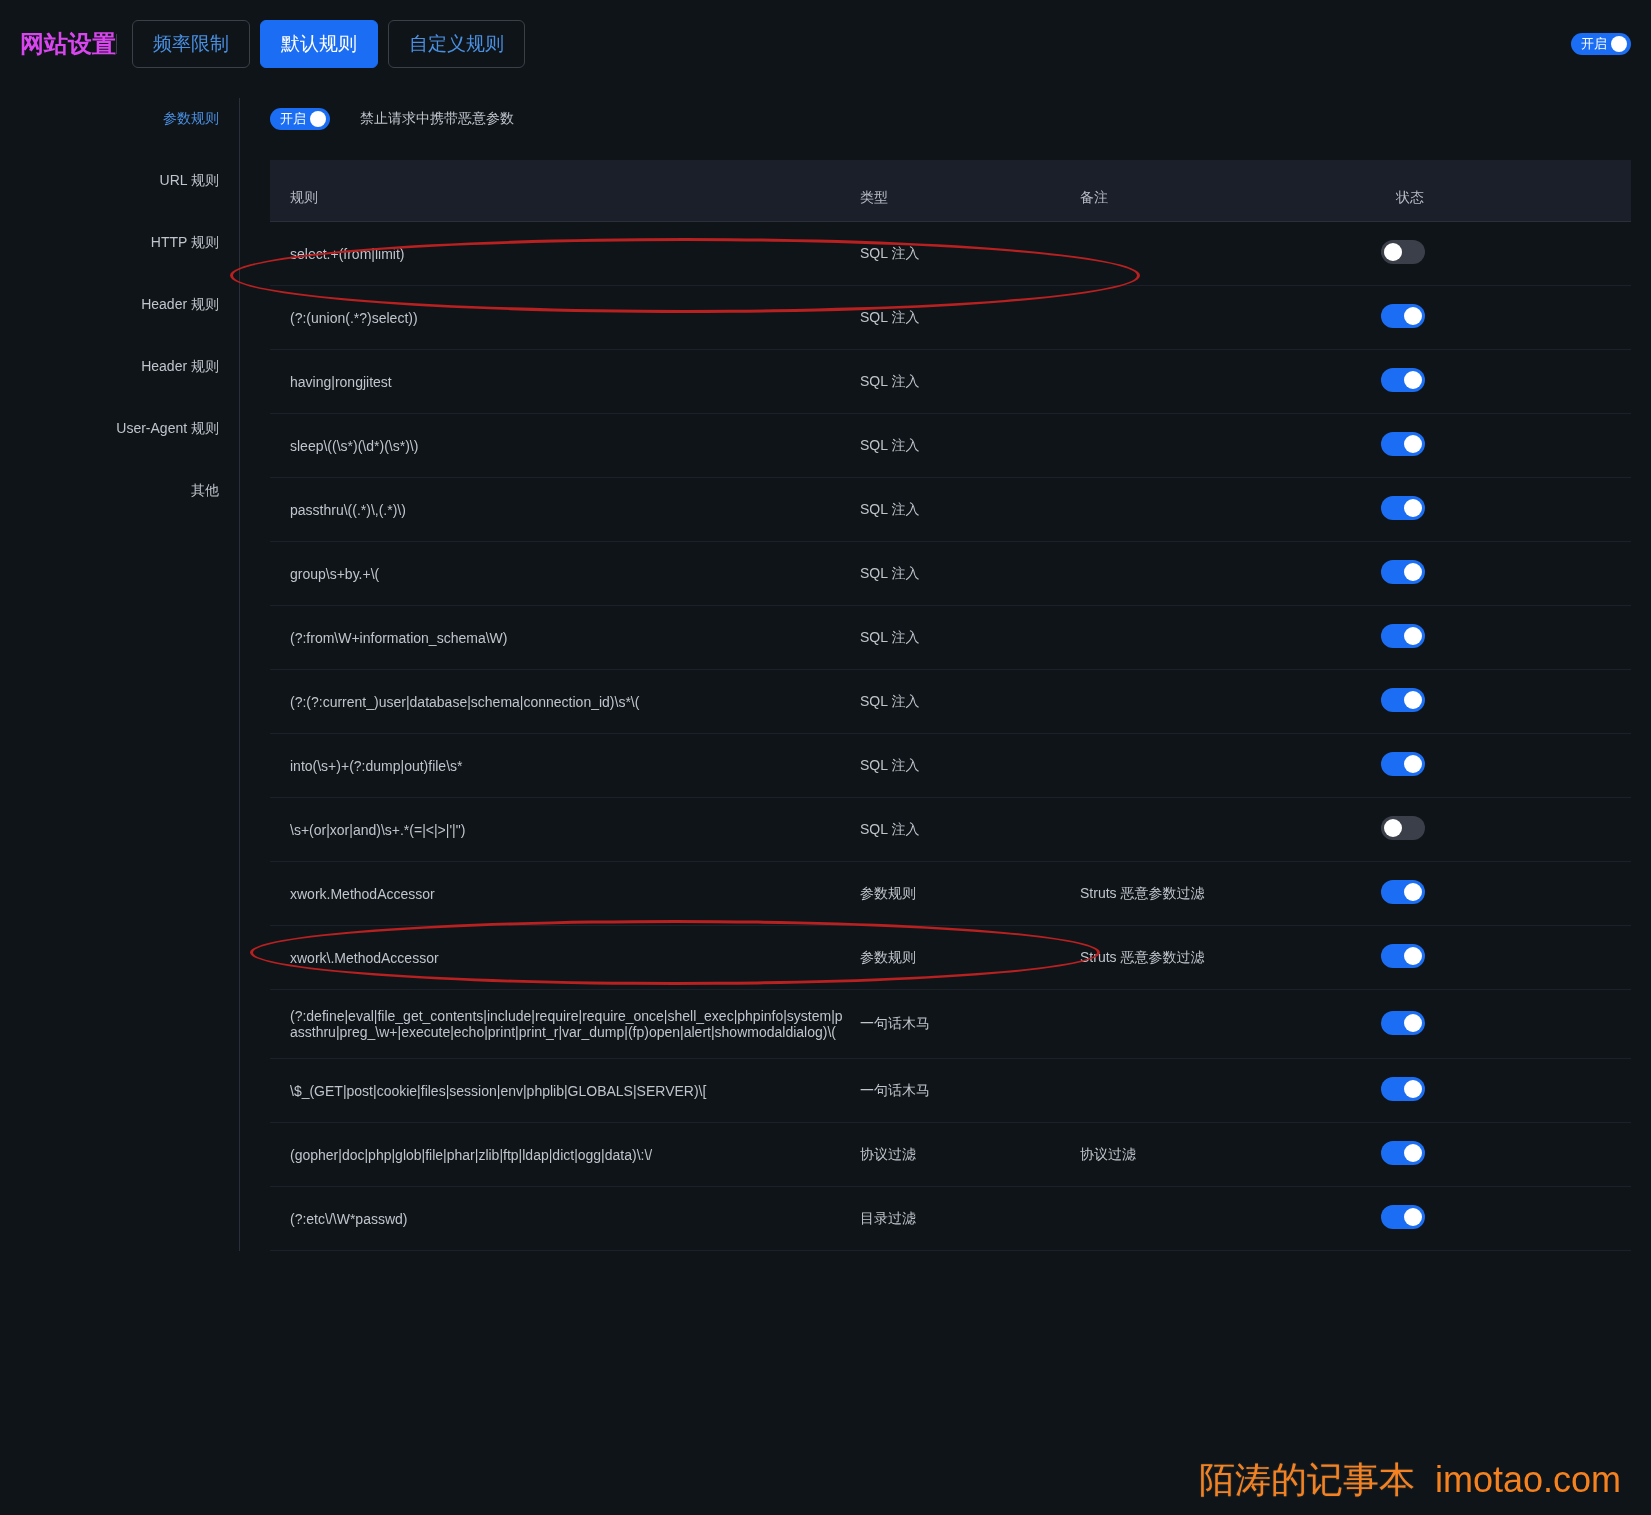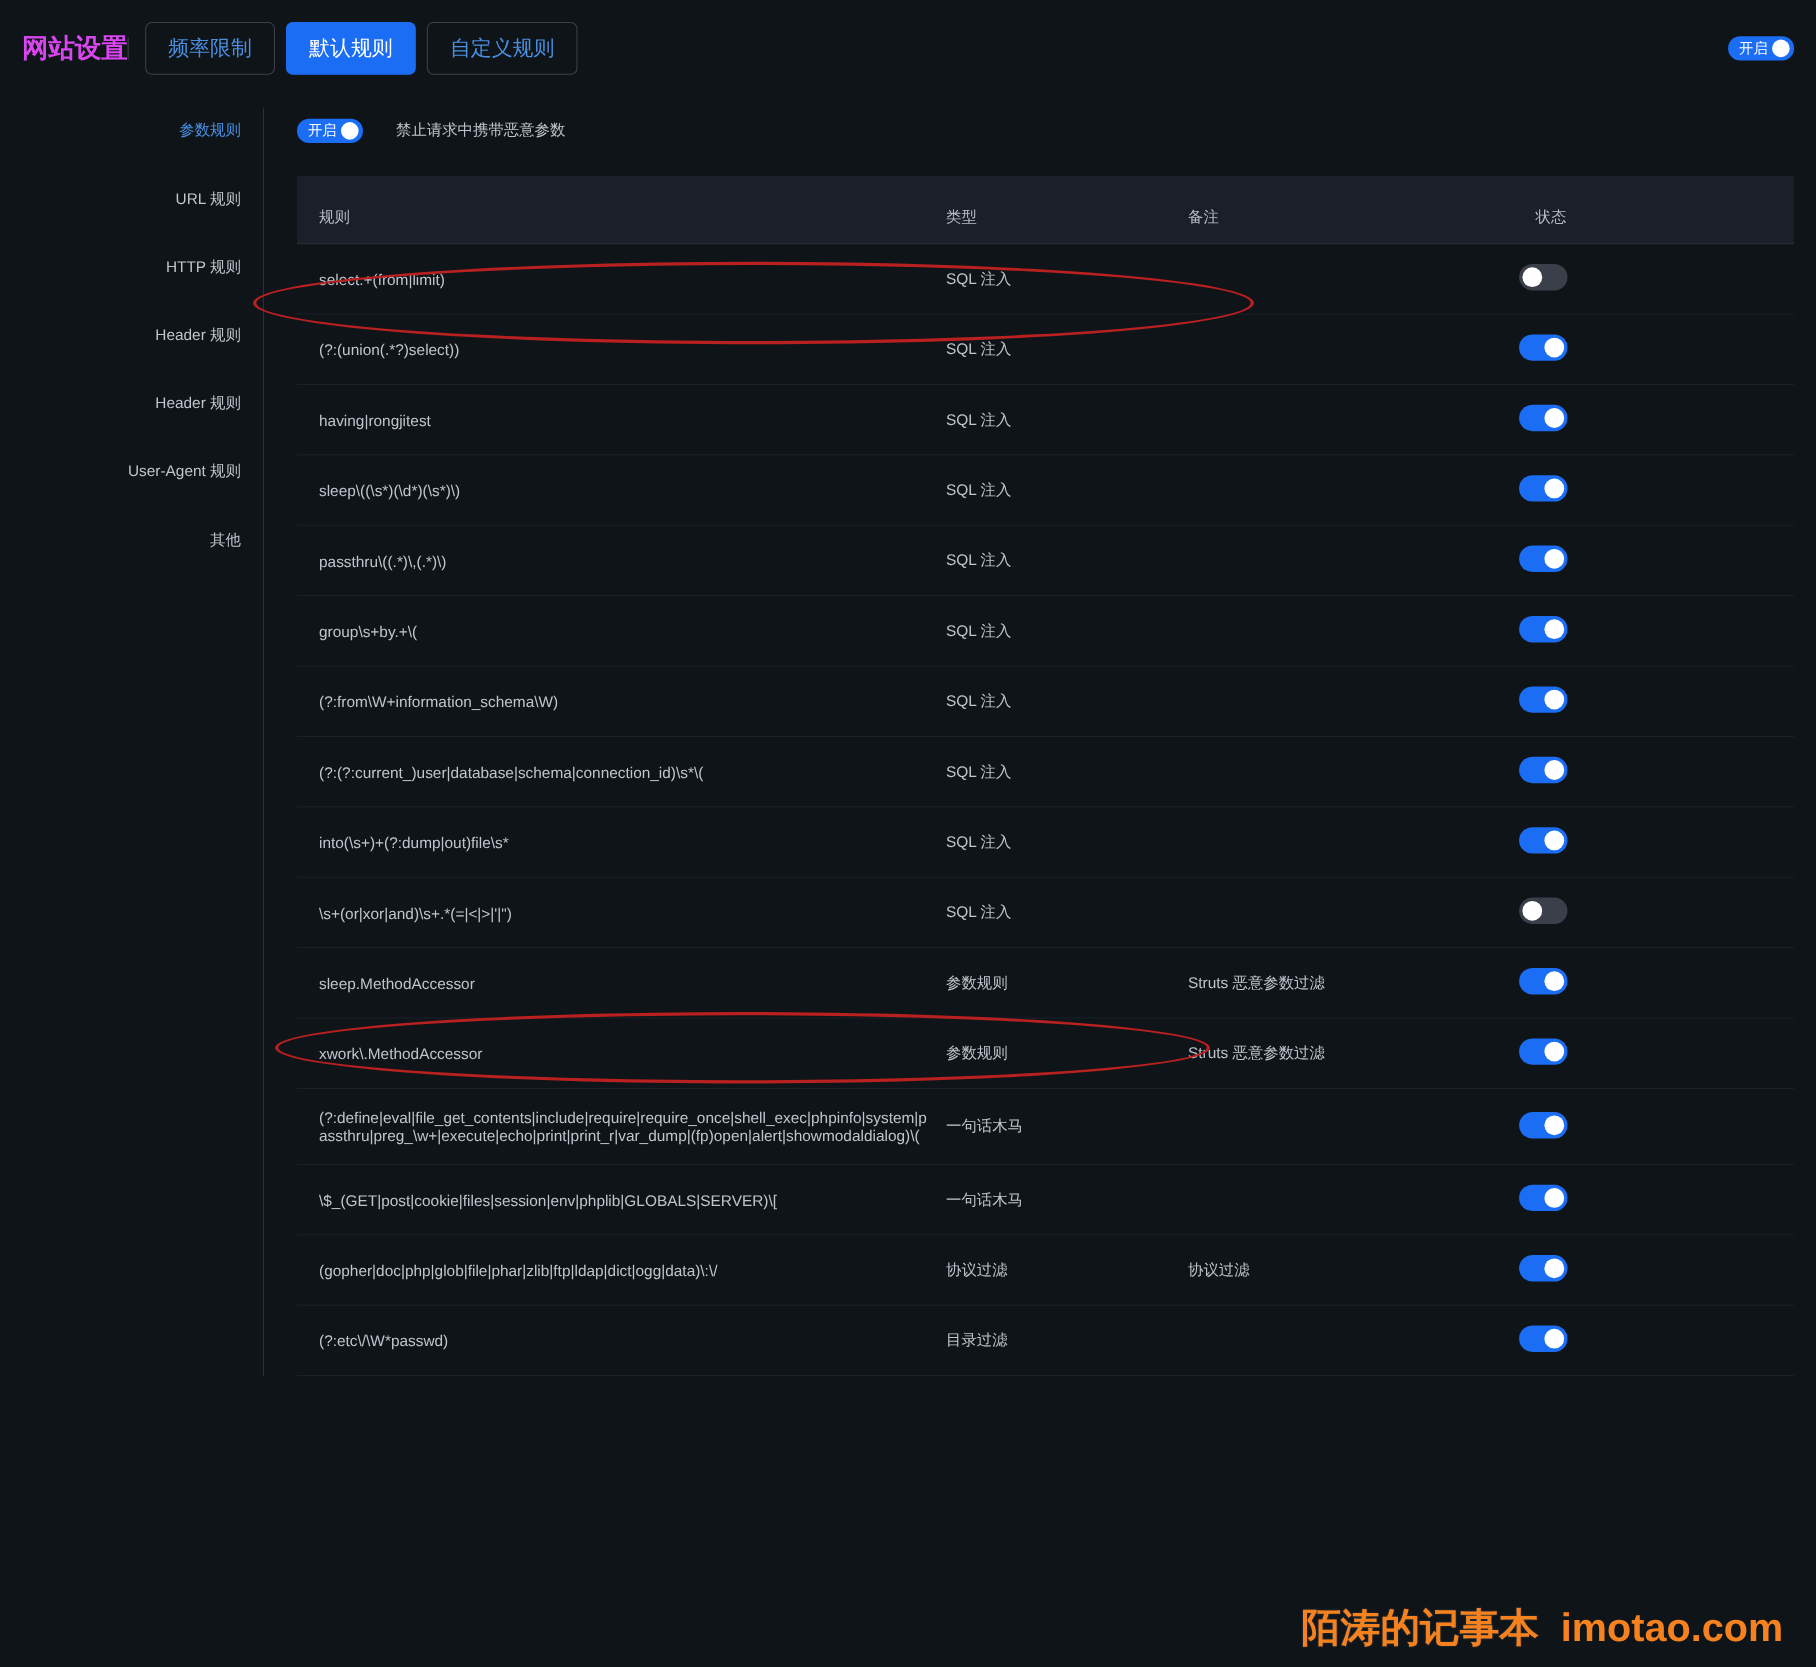--- a/index.html
+++ b/index.html
@@ -156,21 +156,21 @@
       pointer-events: none;
     }
     
     .watermark {
       position: absolute;
       bottom: 10px;
       right: 30px;
       display: flex;
       align-items: baseline;
       gap: 20px;
-      font-weight: bold;
+      font-weight: normal;
     }
     .wm-left {
       color: #f5821f;
       font-size: 36px;
       text-shadow: 0 0 2px rgba(255,255,255,.2);
     }
     .wm-right {
       color: #f5821f;
       font-size: 36px;
     }
@@ -270,21 +270,21 @@
             <div class="td col-note"></div>
             <div class="td col-status"><div class="switch"><div class="dot"></div></div></div>
           </div>
           <div class="row">
             <div class="td col-rule">\s+(or|xor|and)\s+.*(=|&lt;|&gt;|'|")</div>
             <div class="td col-type">SQL 注入</div>
             <div class="td col-note"></div>
             <div class="td col-status"><div class="switch off"><div class="dot"></div></div></div>
           </div>
           <div class="row">
-            <div class="td col-rule">sleep.MethodAccessor</div>
+            <div class="td col-rule">xwork.MethodAccessor</div>
             <div class="td col-type">参数规则</div>
             <div class="td col-note">Struts 恶意参数过滤</div>
             <div class="td col-status"><div class="switch"><div class="dot"></div></div></div>
           </div>
           <div class="row">
             <div class="td col-rule">xwork\.MethodAccessor</div>
             <div class="td col-type">参数规则</div>
             <div class="td col-note">Struts 恶意参数过滤</div>
             <div class="td col-status"><div class="switch"><div class="dot"></div></div></div>
           </div>

